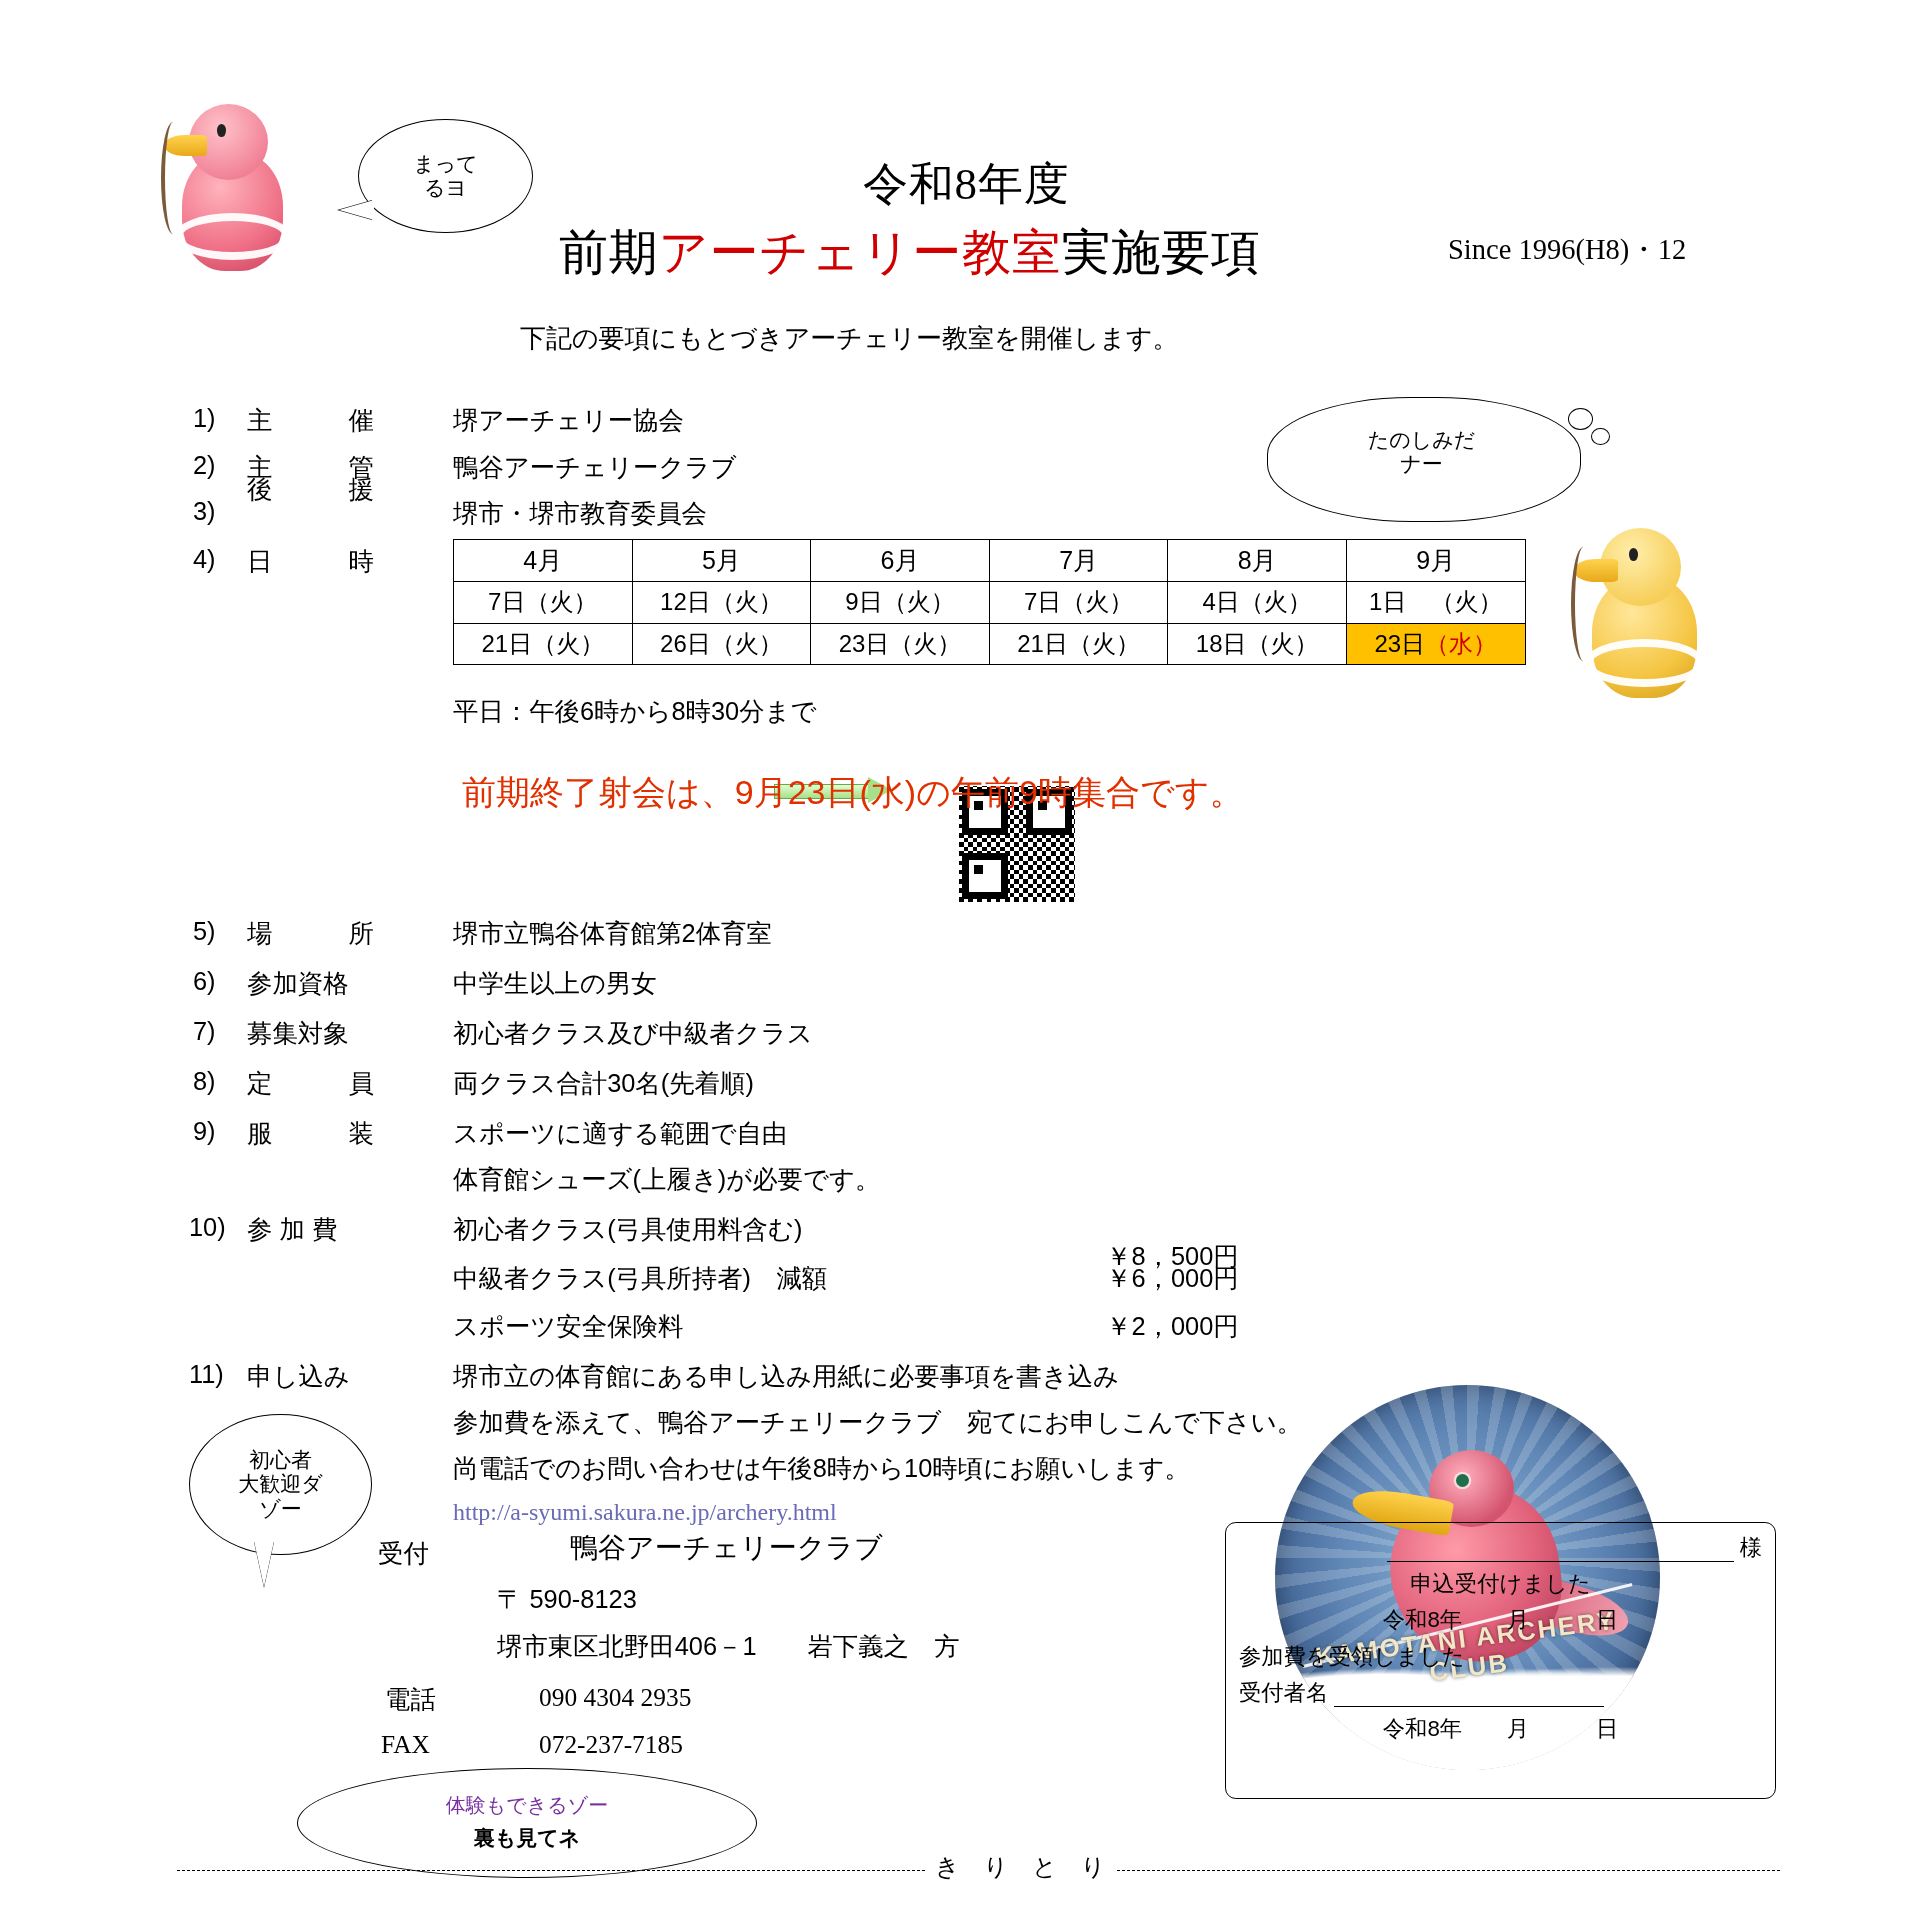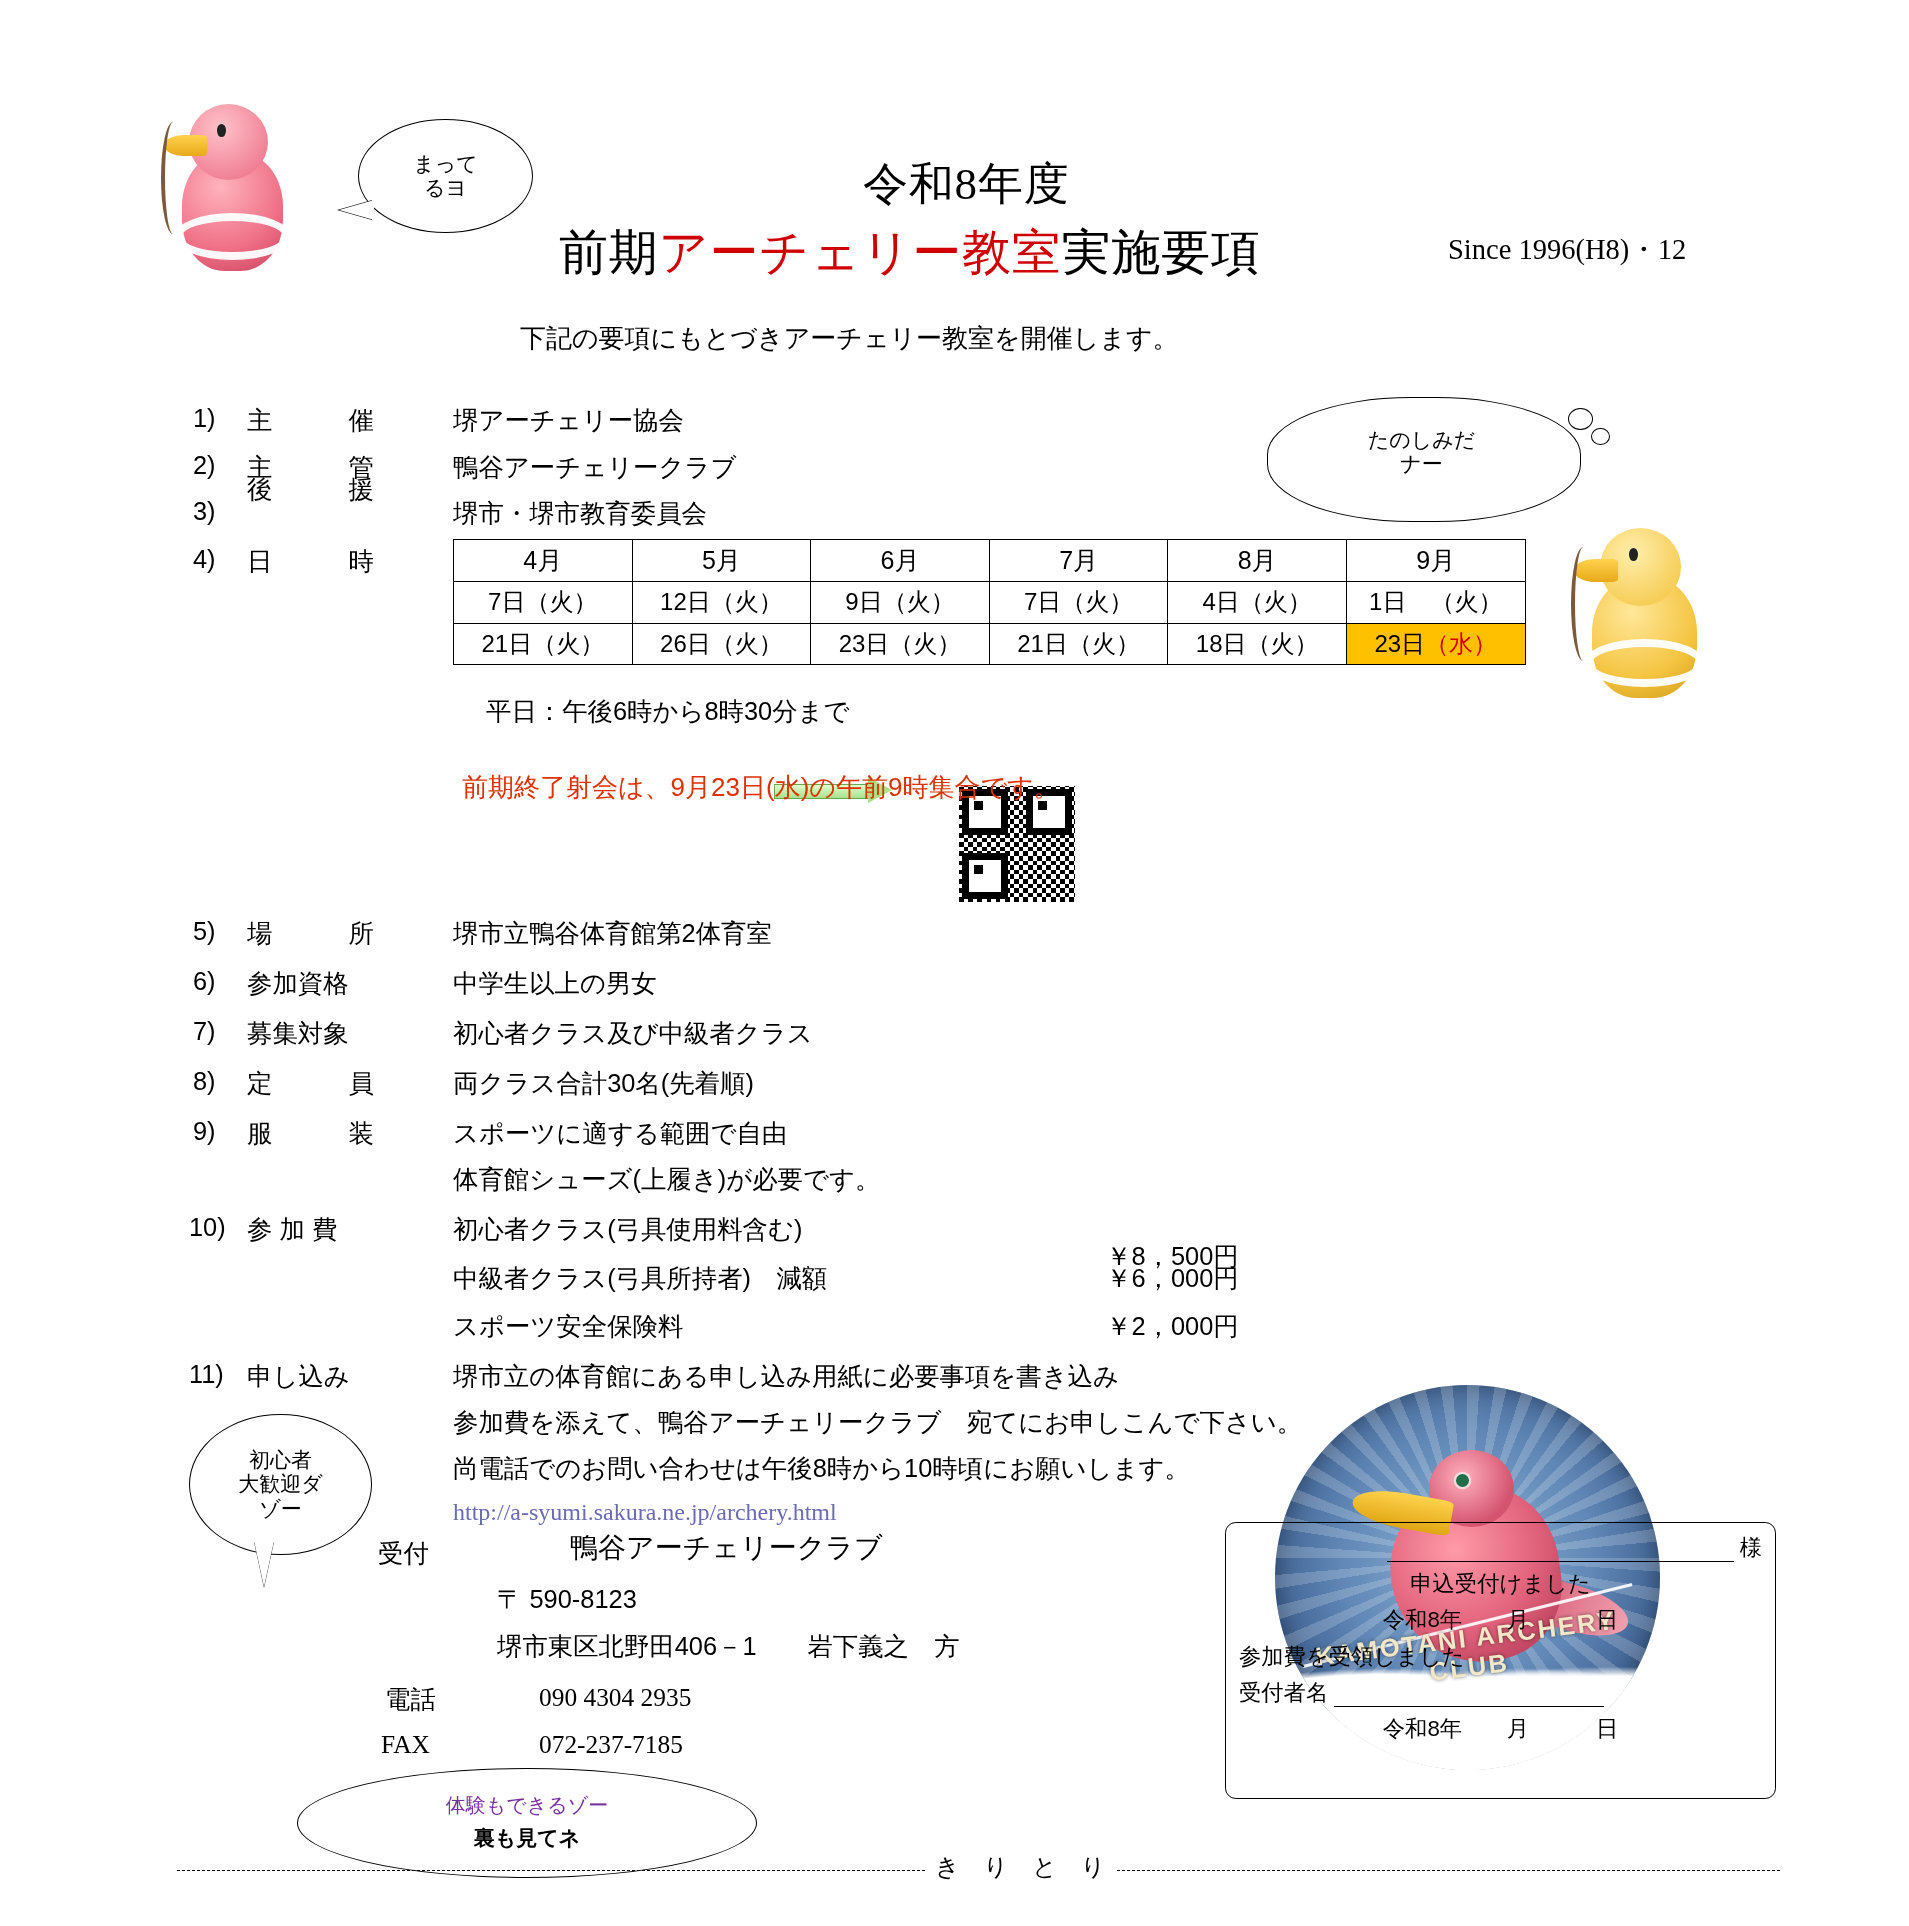--- a/index.html
+++ b/index.html
@@ -74,21 +74,21 @@
   table.dates td.head {
     font-size: 25px;
   }
   td.hl {
     background: #ffc000;
   }
   td.hl .red { color: #d00000; }
 
   
   .notice {
-    font-size: 26px;
+    font-size: 34px;
     color: #e03000;
     font-family: "Liberation Sans", sans-serif;
   }
 
   
   .url {
     font-size: 24px;
     color: #6a6ab5;
     font-family: "Liberation Serif", serif;
   }
@@ -384,21 +384,21 @@
         <td>21日（火）</td>
         <td>18日（火）</td>
         <td class="hl">
           <span>23日</span><span class="red">（水）</span>
         </td>
       </tr>
     </tbody>
       </table>
   </div>
 
-  <div class="abs row-text" style="left:453px; top:695px;margin-left:33px;">平日：午後6時から8時30分まで</div>
+  <div class="abs row-text" style="left:453px; top:695px;">平日：午後6時から8時30分まで</div>
 
   <div class="abs notice" style="left:462px; top:770px;">前期終了射会は、9月23日(水)の午前9時集合です。</div>
 
   <div class="abs badge" style="left:1275px; top:882px;">
     <div class="rays"></div>
     <div class="bird-tail"></div>
     <div class="bird-body"></div>
     <div class="bird-head"></div>
     <div class="bird-beak"></div>
     <div class="bird-eye"></div>

